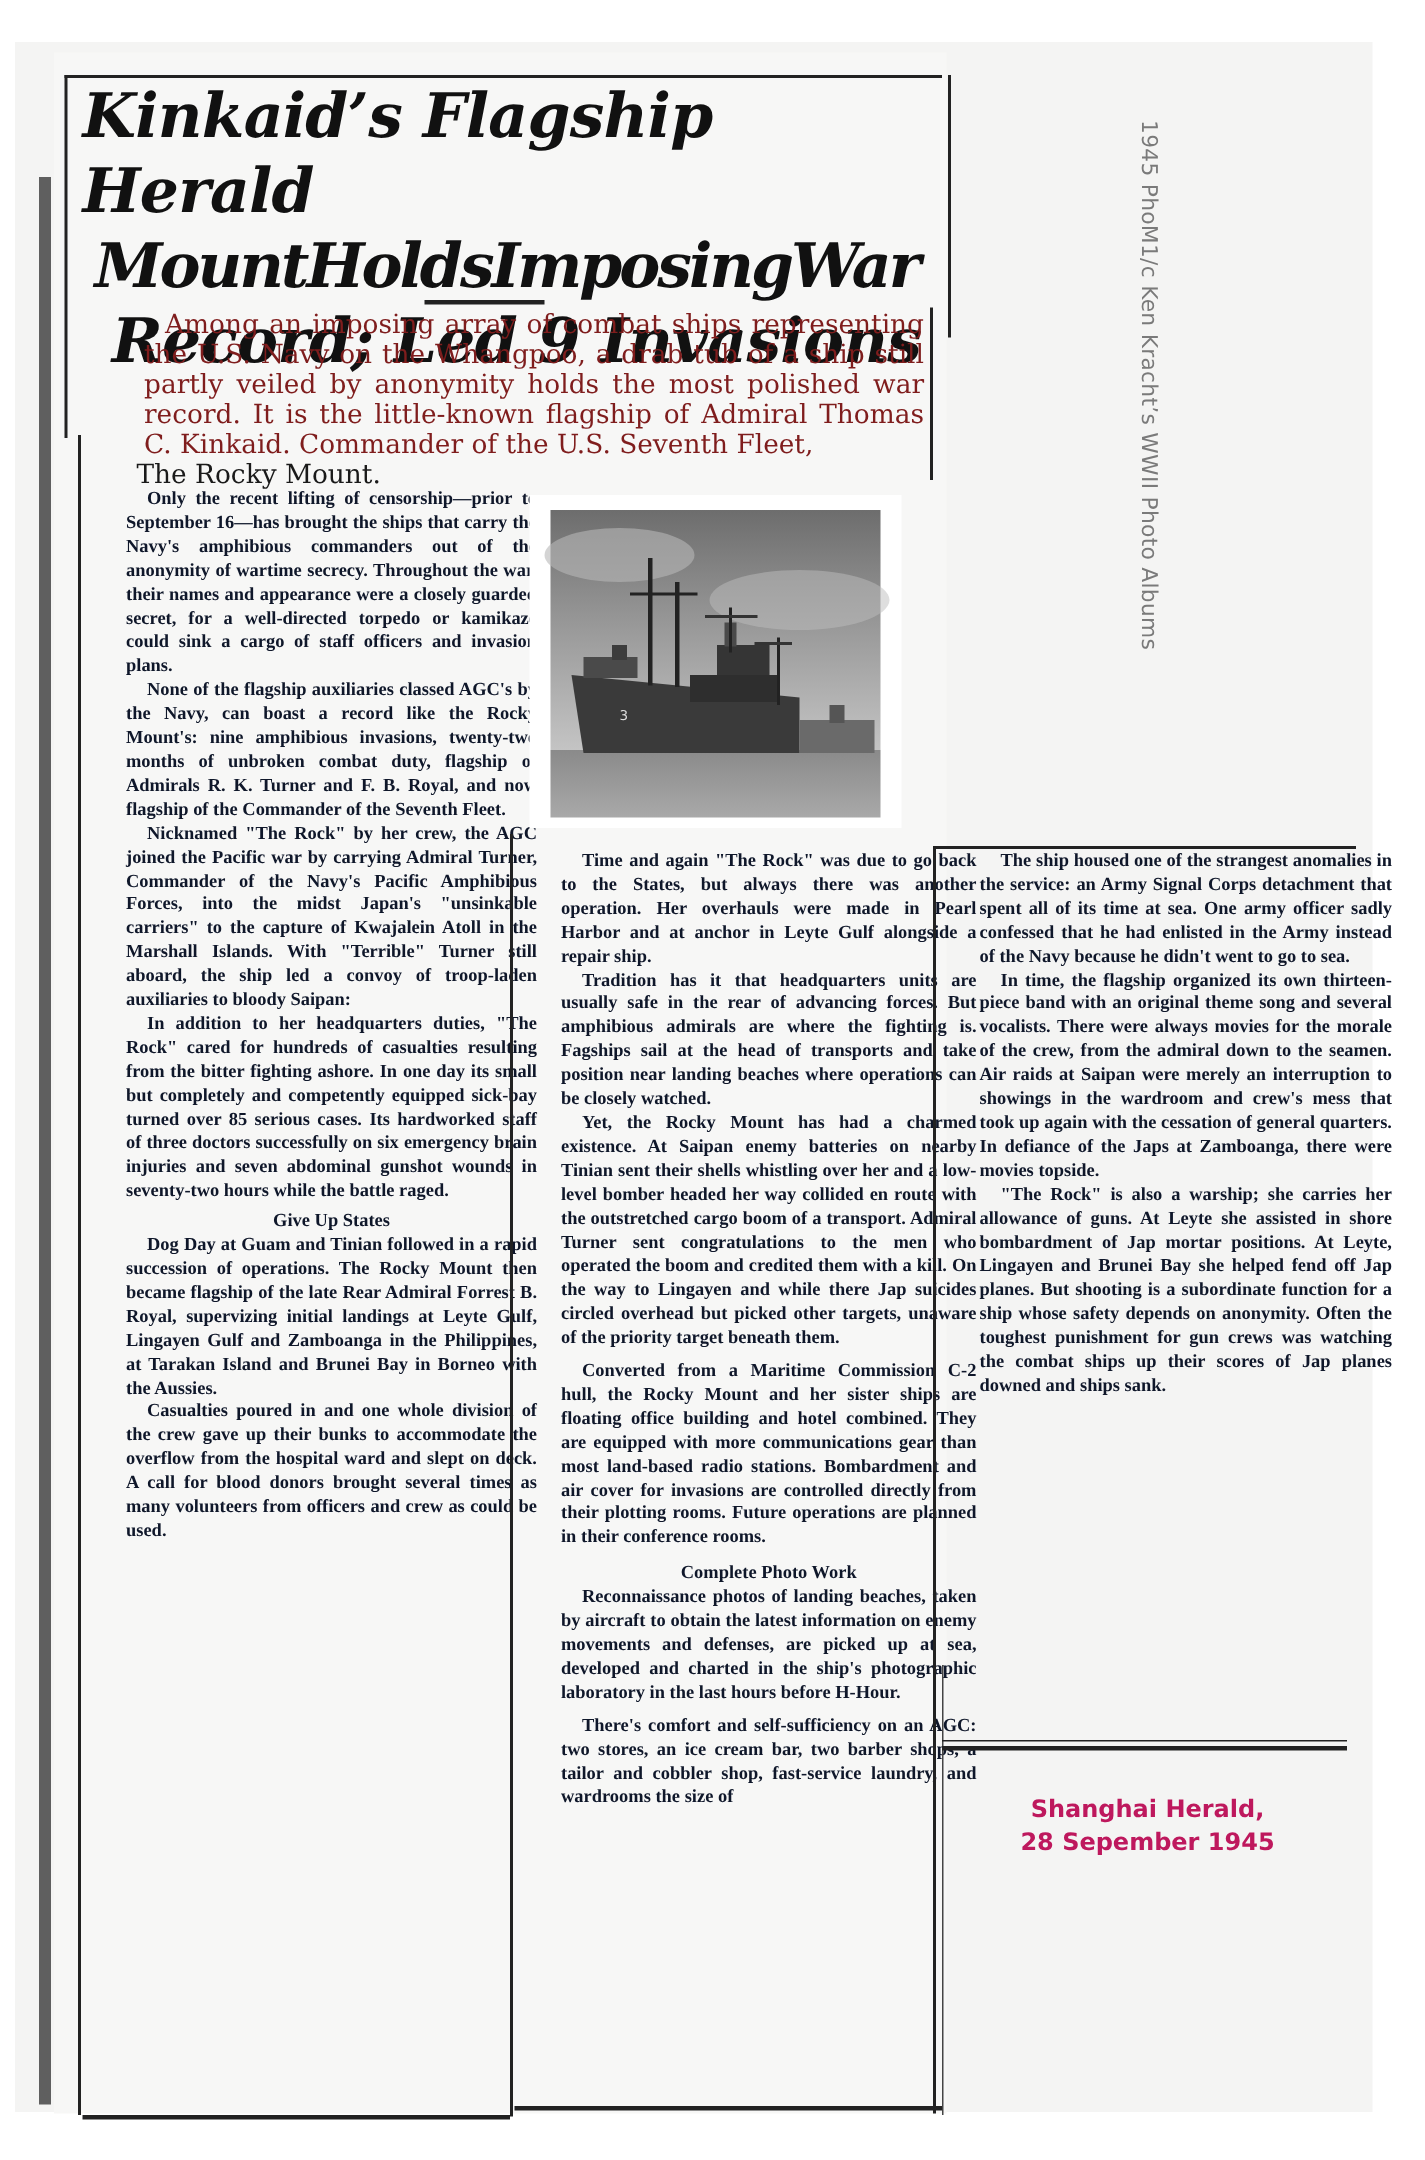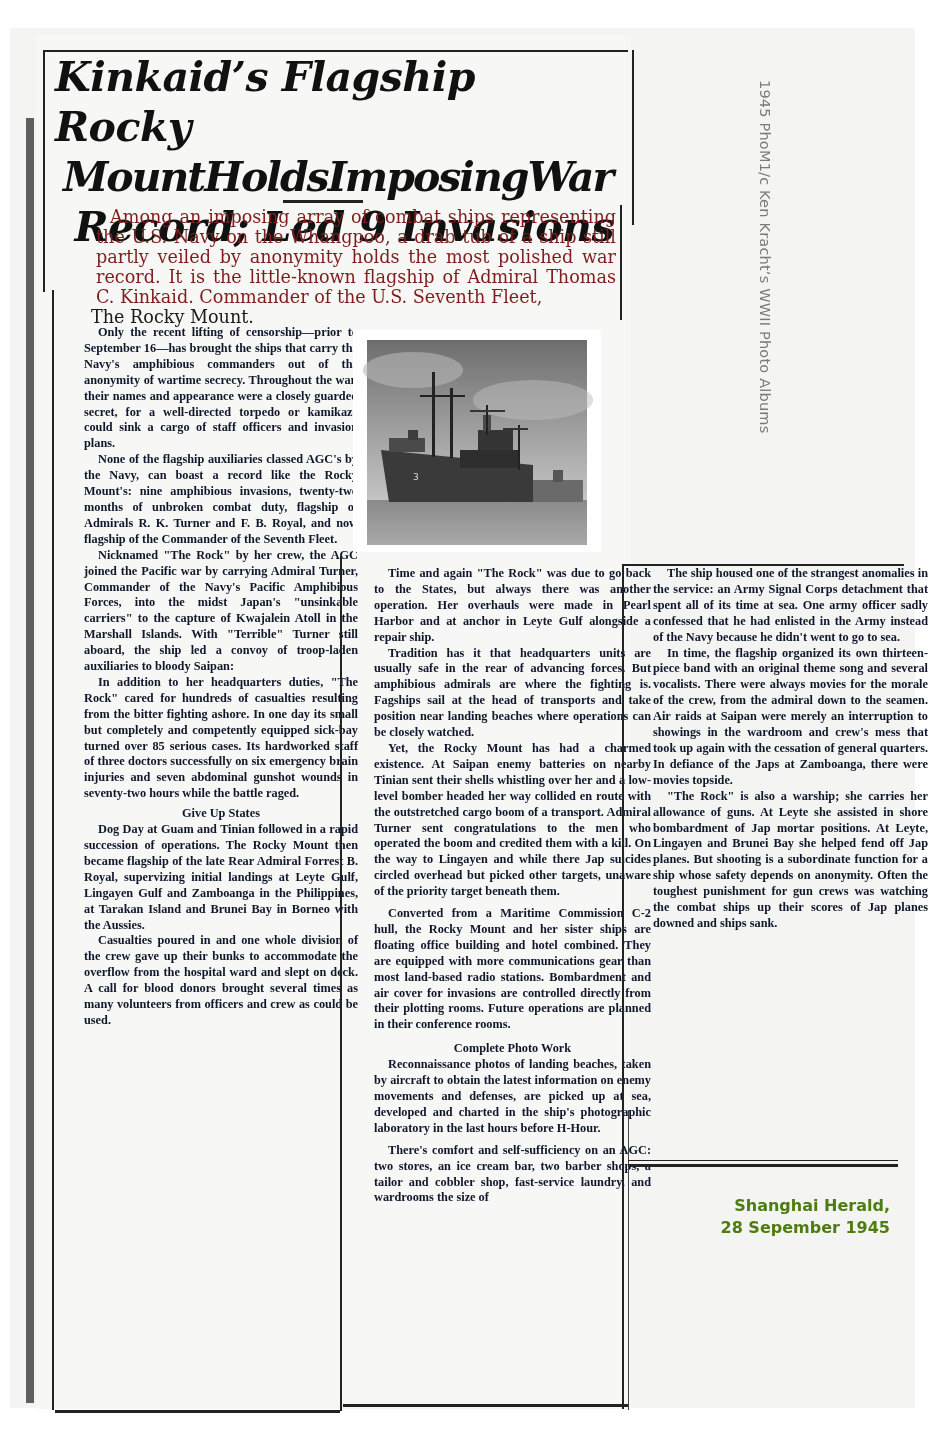--- a/index.html
+++ b/index.html
@@ -71,43 +71,43 @@
   .col3-left { position:absolute; left:622px; top:564px; width:2px; height:845px; background:#222; }
   .col3-rule1 { position:absolute; left:628px; top:1160px; width:270px; height:1px; background:#222; }
   .col3-rule2 { position:absolute; left:628px; top:1164px; width:270px; height:3px; background:#222; }
   .col2-right { position:absolute; left:628px; top:1110px; width:1px; height:300px; background:#444; }
   .photo {
     position:absolute; left:353px; top:330px; width:248px; height:222px;
     background:#fff; overflow:hidden;
   }
   .photo svg { width:100%; height:100%; display:block; }
   .caption {
-    position:absolute; left:640px; top:1195px; width:250px; text-align:right;
+    position:absolute; left:640px; top:1195px; width:250px; text-align:center;
     font-family:"DejaVu Sans", sans-serif; font-weight:bold; font-size:16px; line-height:22px;
-    color:#4d7c0f;
+    color:#be185d;
   }
   .watermark {
     position:absolute; left:757px; top:80px;
     writing-mode:vertical-rl;
     font-family:"DejaVu Sans", sans-serif; font-size:14.5px; color:#7a7a7a;
     letter-spacing:0.2px; white-space:nowrap;
   }
 </style>
 </head>
 <body>
 
 <div class="paper"></div>
 <div class="left-strip"></div>
 <div class="clip"></div>
 
 <div class="headline-box">
     <div class="rbar"></div>
   </div>
 <h1 class="headline" style="margin:0;">
-  <div class="l1">Kinkaid’s Flagship Rocky</div>
+  <div class="l1">Kinkaid’s Flagship Herald</div>
   <div class="l2">MountHoldsImposingWar</div>
   <div class="l3">Record; Led 9 Invasions</div>
 </h1>
 <div class="dash"></div>
 
 <div class="lead" style="text-indent:14px;">Among an imposing array of combat ships representing the U.S. Navy on the Whangpoo, a drab tub of a ship still partly veiled by anonymity holds the most polished war record. It is the little-known flagship of Admiral Thomas C. Kinkaid. Commander of the U.S. Seventh Fleet,</div>
 <div class="lead-rbar"></div>
 <div class="lead-last">The Rocky Mount.</div>
 
 <div class="col-rule-left"></div>

